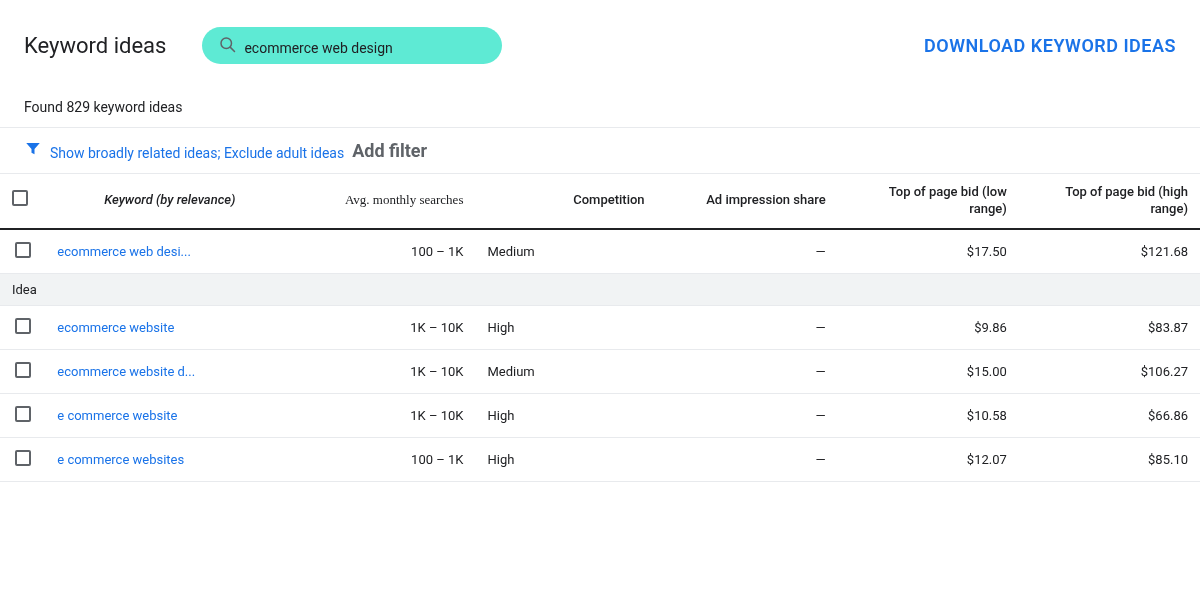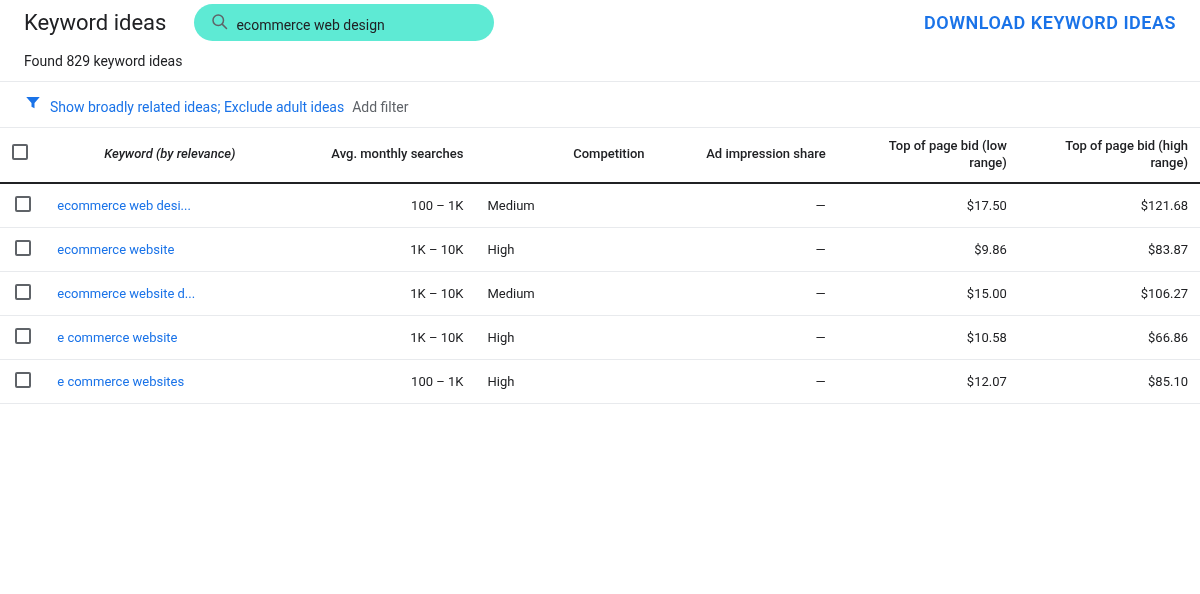--- a/index.html
+++ b/index.html
@@ -7,22 +7,22 @@
       font-family: 'Google Sans', Roboto, Arial, sans-serif;
       font-size: 14px;
       color: #202124;
       background: #fff;
     }
 
     
     .header {
       display: flex;
       align-items: center;
-      padding: 4px 24px;
-      gap: 28px;
+      padding: 27px 24px;
+      gap: 36px;
     }
     .page-title {
       font-size: 22px;
       font-weight: 400;
       color: #202124;
       white-space: nowrap;
     }
     .search-box {
       display: flex;
       align-items: flex-end;
@@ -69,21 +69,22 @@
     }
     .filter-icon {
       color: #1a73e8;
     }
     .filter-links {
       color: #1a73e8;
       font-size: 14px;
     }
     .add-filter {
       color: #5f6368;
-      font-size: 14px;
+      font-size: 18px;
+      font-weight: bold;
     }
 
     
     .table-container {
       width: 100%;
       overflow-x: auto;
     }
     table {
       width: 100%;
       border-collapse: collapse;
@@ -106,20 +107,21 @@
       width: 40px;
       padding-right: 0;
     }
     thead th:nth-child(2) {
       text-align: center;
       width: 220px;
       font-style: italic;
     }
     thead th:nth-child(3) {
       width: 160px;
+      font-family: Liberation Serif, serif;
     }
     thead th:nth-child(4) {
       width: 160px;
     }
     thead th:nth-child(5) {
       width: 160px;
     }
     thead th:nth-child(6) {
       width: 160px;
     }
@@ -241,20 +243,23 @@
     <tbody id="table-body">
         <tr class="data-row">
           <td class="checkbox-cell"><span class="checkbox"></span></td>
           <td class="keyword-cell">ecommerce web desi...</td>
           <td class="num-cell">100 – 1K</td>
           <td class="text-cell">Medium</td>
           <td class="num-cell dash">—</td>
           <td class="num-cell">$17.50</td>
           <td class="num-cell">$121.68</td>
         </tr>
+        <tr class="section-row">
+          <td colspan="7">Idea</td>
+        </tr>
         <tr class="data-row">
           <td class="checkbox-cell"><span class="checkbox"></span></td>
           <td class="keyword-cell">ecommerce website</td>
           <td class="num-cell">1K – 10K</td>
           <td class="text-cell">High</td>
           <td class="num-cell dash">—</td>
           <td class="num-cell">$9.86</td>
           <td class="num-cell">$83.87</td>
         </tr>
         <tr class="data-row">

